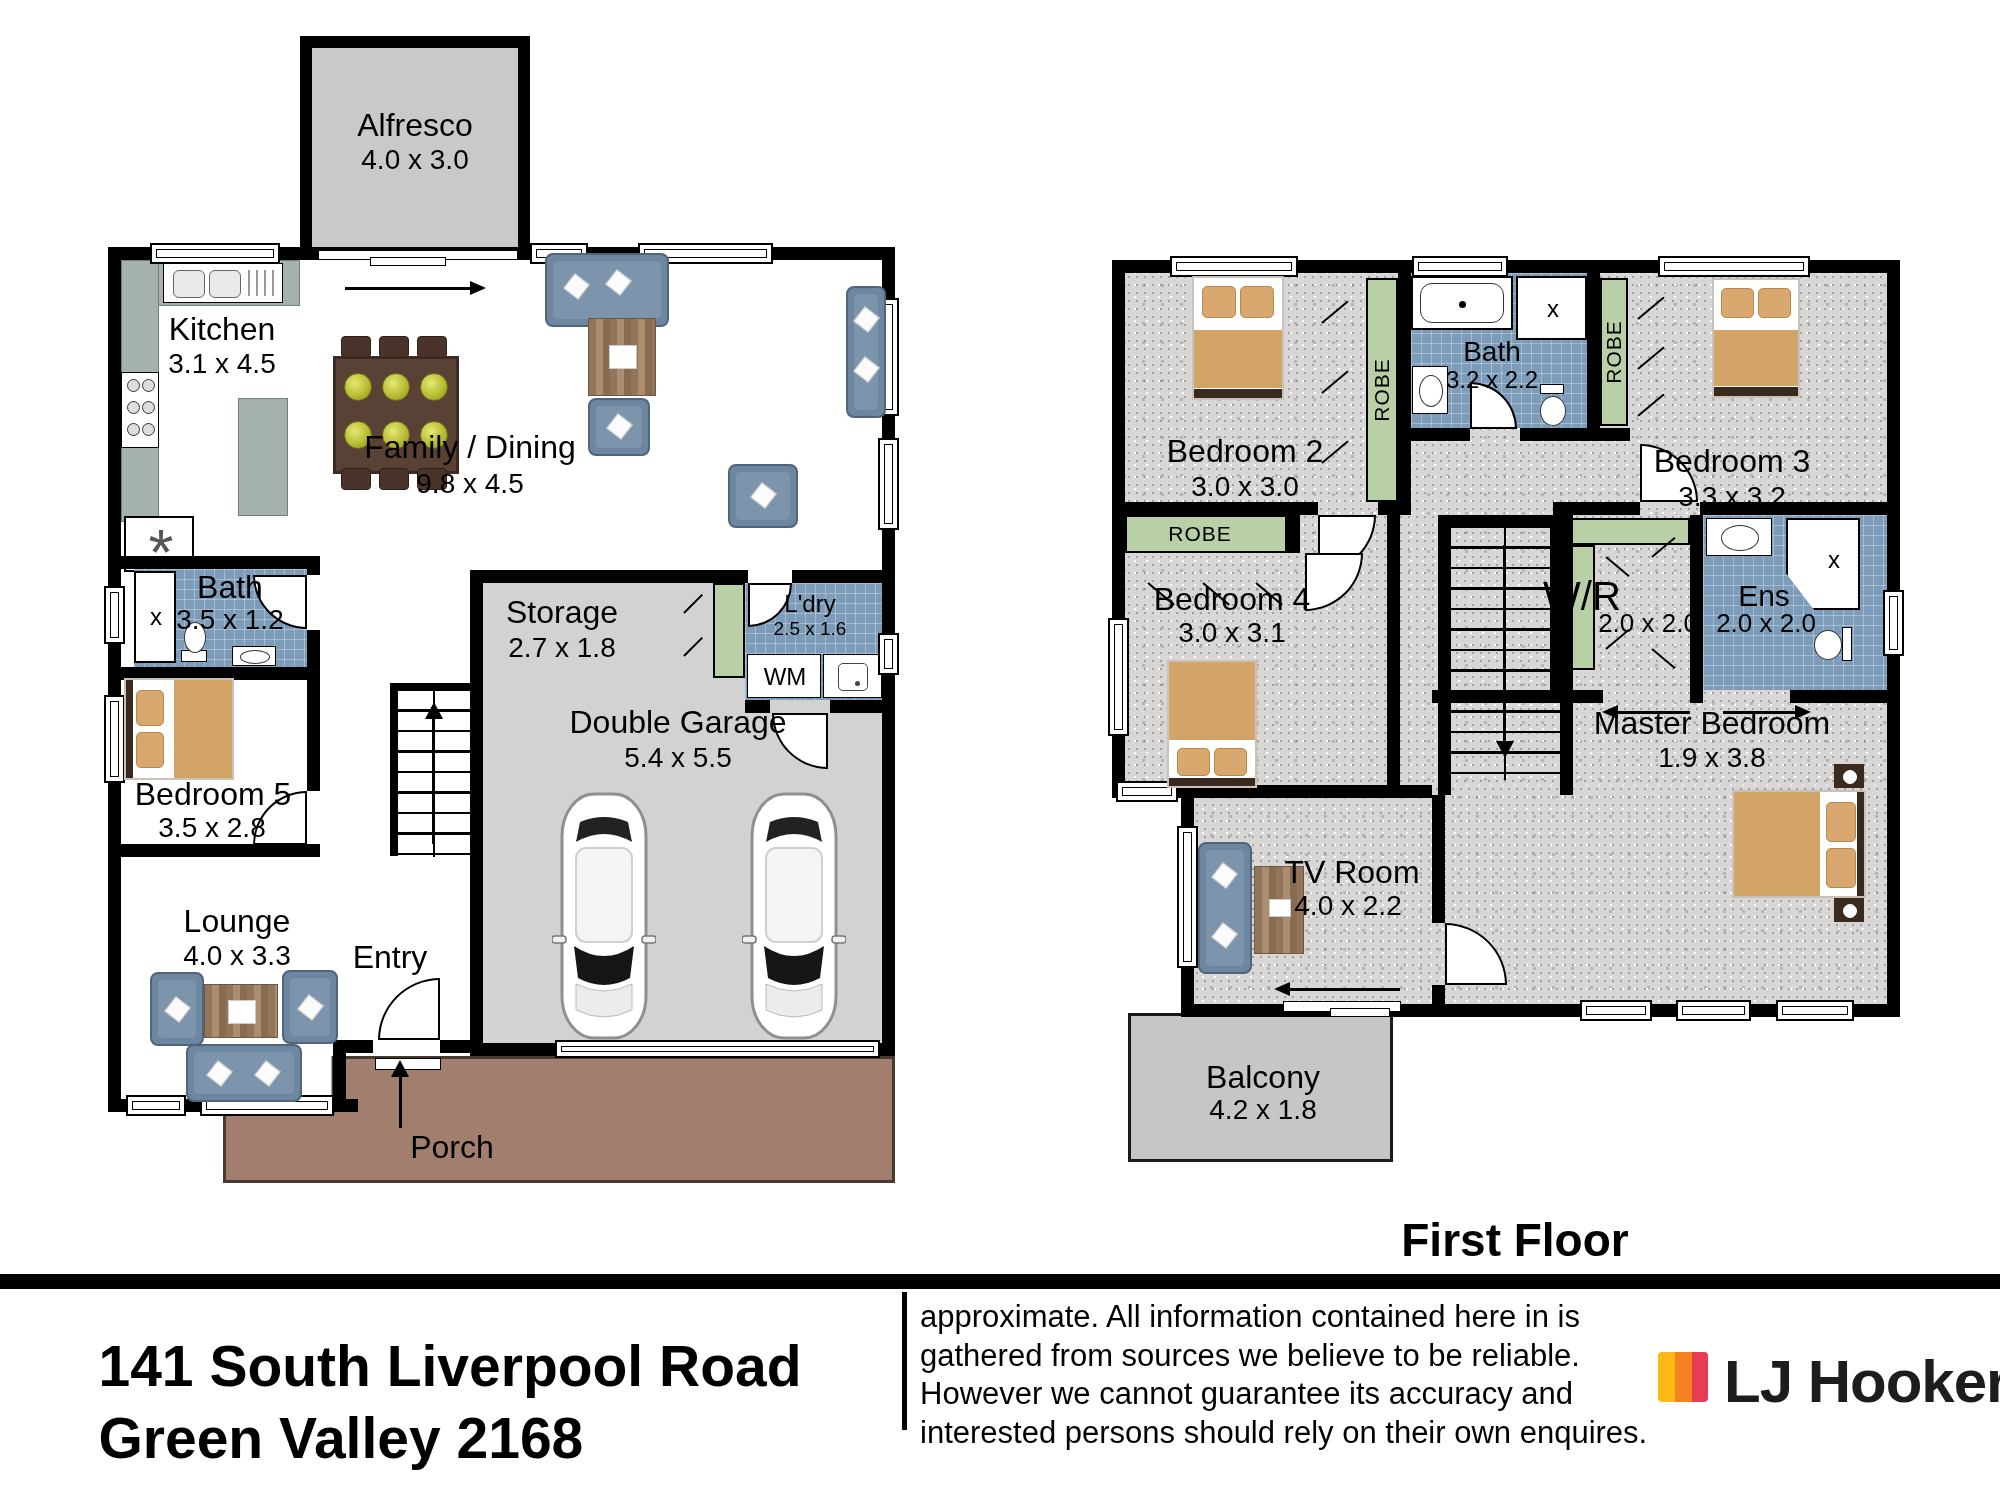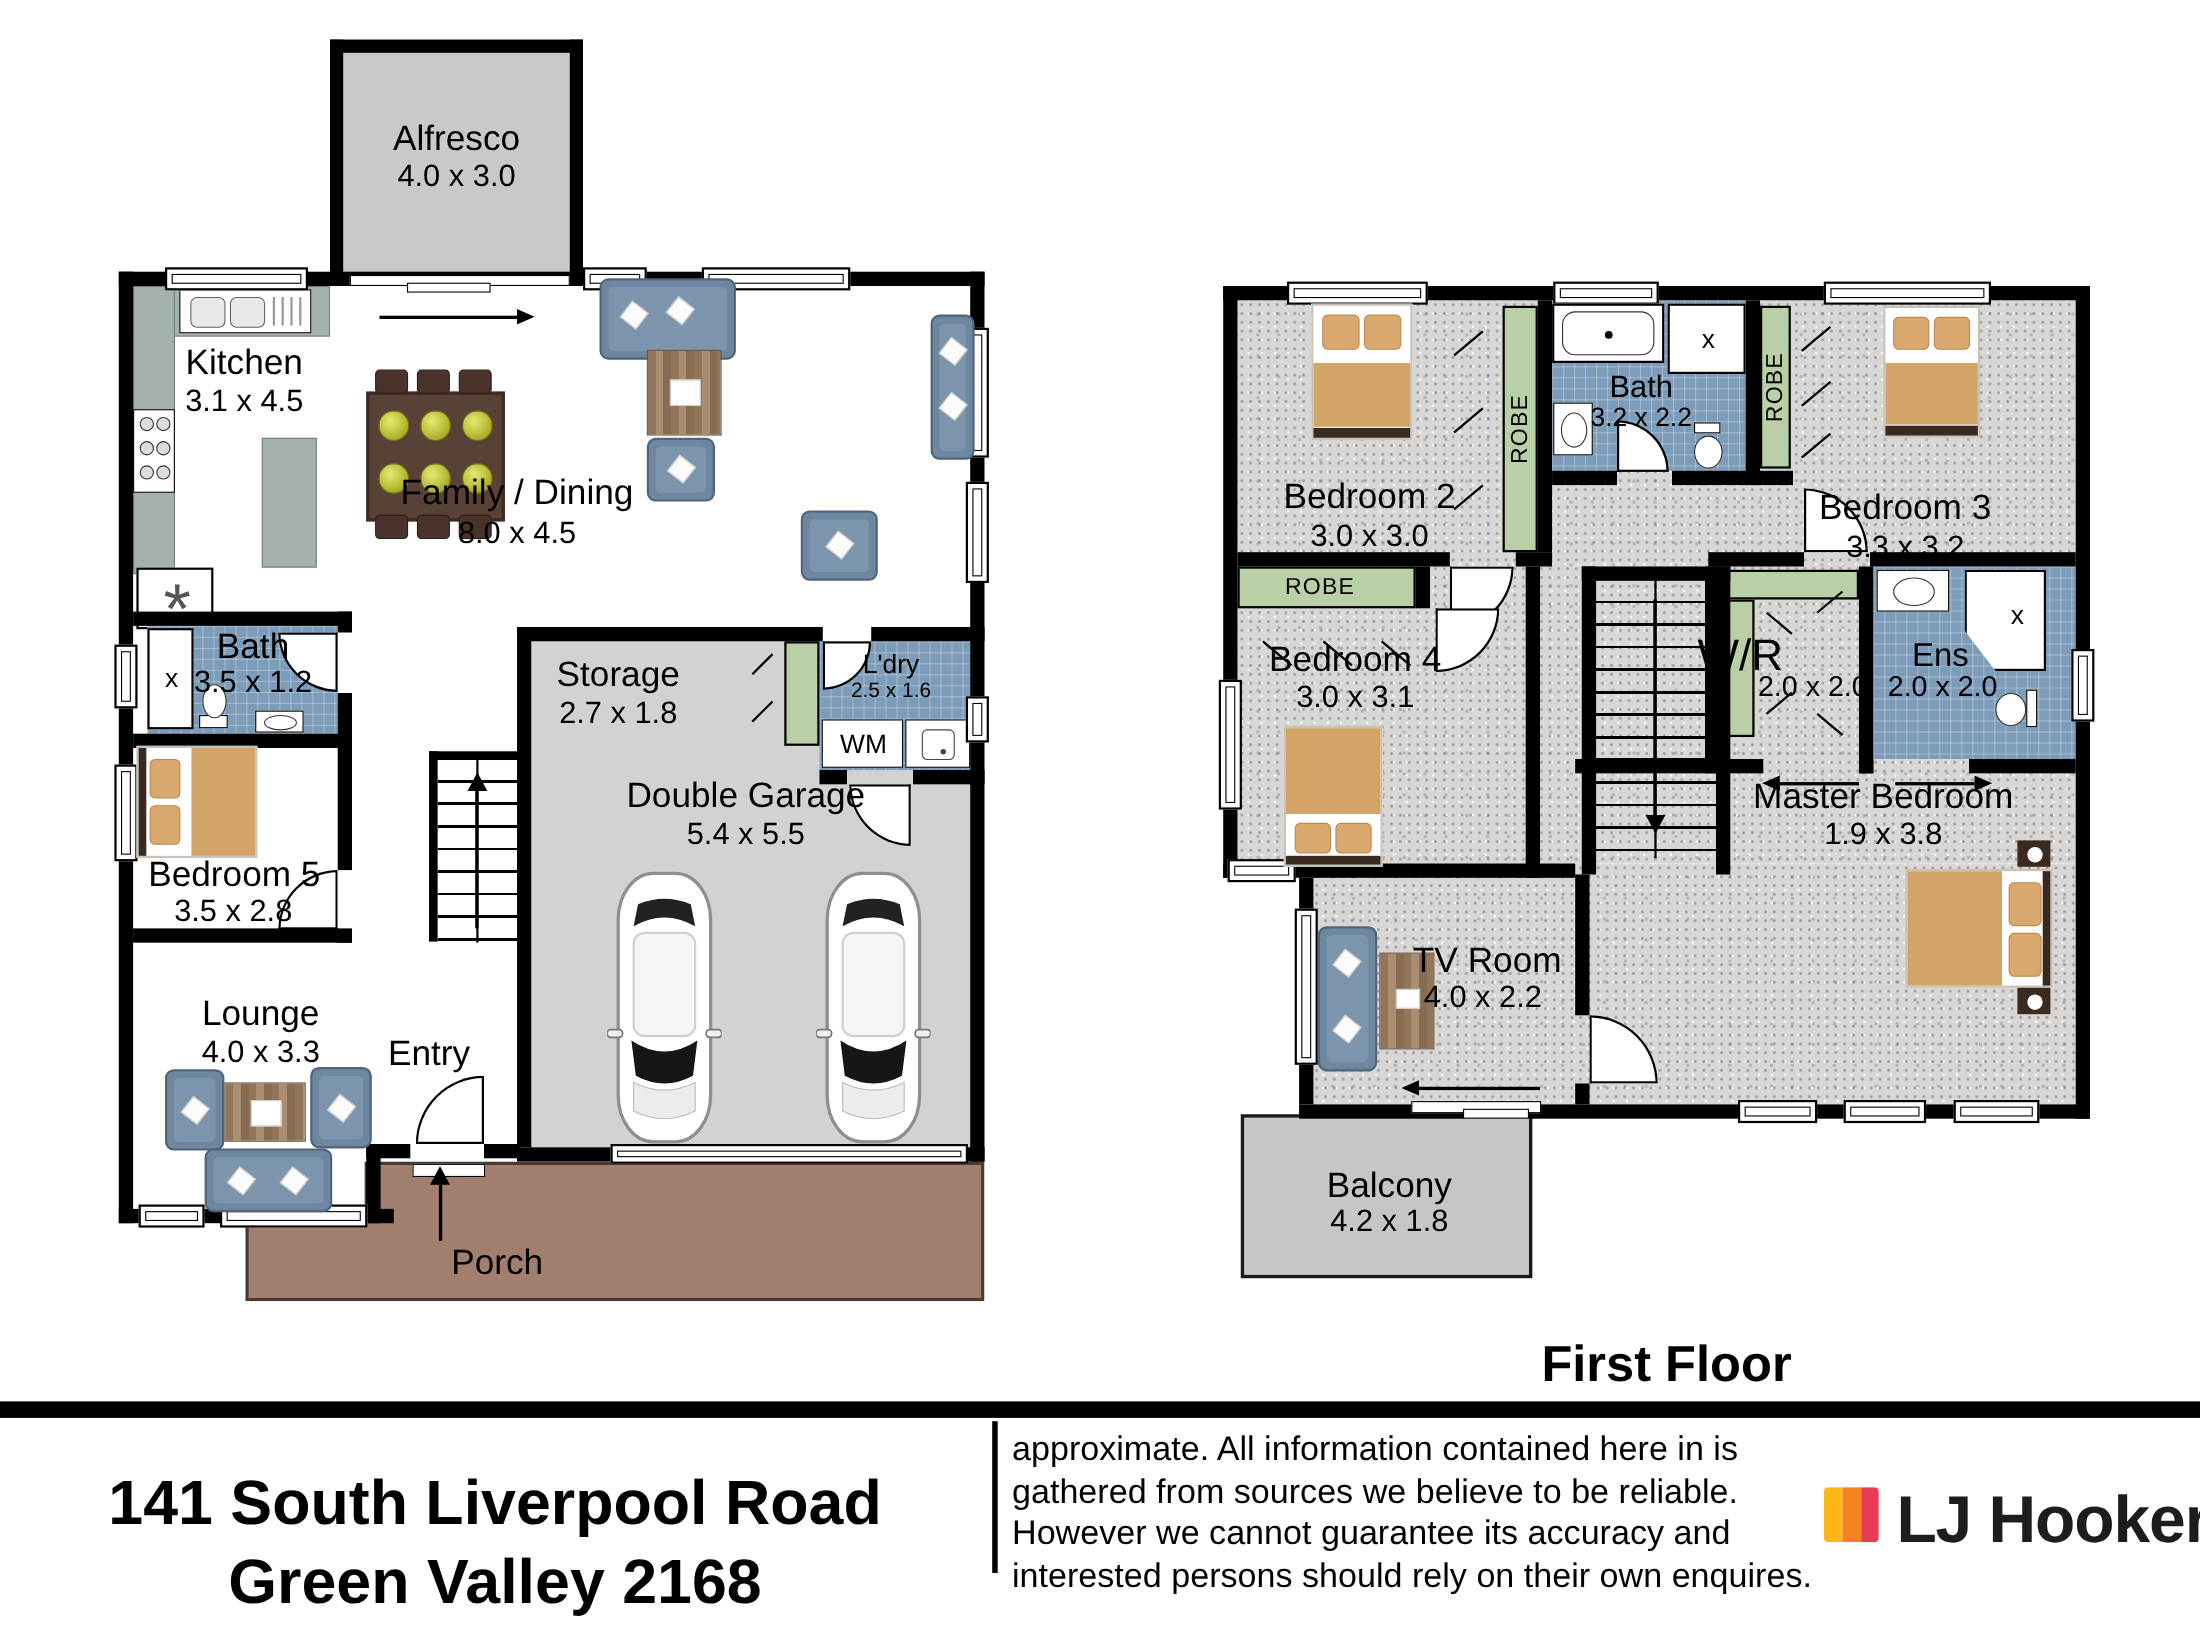--- a/index.html
+++ b/index.html
@@ -254,21 +254,21 @@
     </svg>
 
   <div class="abs" style="left:399px;top:1076px;width:3px;height:52px;background:#000"></div>
   <div class="abs" style="left:391px;top:1060px;width:0;height:0;border-left:9px solid transparent;border-right:9px solid transparent;border-bottom:17px solid #000"></div>
 
   <div class="lbl nm" style="left:415px;top:126px">Alfresco</div>
   <div class="lbl dm" style="left:415px;top:160px">4.0 x 3.0</div>
   <div class="lbl nm" style="left:222px;top:330px">Kitchen</div>
   <div class="lbl dm" style="left:222px;top:364px">3.1 x 4.5</div>
   <div class="lbl nm" style="left:470px;top:448px">Family / Dining</div>
-  <div class="lbl dm" style="left:470px;top:484px">8.0 x 4.5</div>
+  <div class="lbl dm" style="left:470px;top:484px">9.8 x 4.5</div>
   <div class="lbl nm" style="left:230px;top:588px">Bath</div>
   <div class="lbl dm" style="left:230px;top:620px">3.5 x 1.2</div>
   <div class="lbl nm" style="left:213px;top:795px">Bedroom 5</div>
   <div class="lbl dm" style="left:212px;top:828px">3.5 x 2.8</div>
   <div class="lbl nm" style="left:237px;top:922px">Lounge</div>
   <div class="lbl dm" style="left:237px;top:956px">4.0 x 3.3</div>
   <div class="lbl nm" style="left:390px;top:958px">Entry</div>
   <div class="lbl nm" style="left:562px;top:613px">Storage</div>
   <div class="lbl dm" style="left:562px;top:648px">2.7 x 1.8</div>
   <div class="lbl sm" style="left:810px;top:604px">L'dry</div>
@@ -463,21 +463,21 @@
   <div class="lbl nm" style="left:1352px;top:873px">TV Room</div>
   <div class="lbl dm" style="left:1348px;top:906px">4.0 x 2.2</div>
   <div class="lbl nm" style="left:1263px;top:1078px">Balcony</div>
   <div class="lbl dm" style="left:1263px;top:1110px">4.2 x 1.8</div>
   <div class="lbl vert" style="left:1382px;top:390px">ROBE</div>
   <div class="lbl vert" style="left:1614px;top:352px">ROBE</div>
   <div class="lbl" style="left:1200px;top:534px;font-size:21px;letter-spacing:1px">ROBE</div>
   <div class="lbl title" style="left:1515px;top:1240px">First Floor</div>
 
   <div class="abs" style="left:0;top:1274px;width:2000px;height:15px;background:#000"></div>
-  <div class="abs" style="left:450px;top:1330px;transform:translateX(-50%);text-align:center;font-size:57px;font-weight:bold;line-height:72px;color:#000;white-space:nowrap">
+  <div class="abs" style="left:450px;top:1330px;transform:translateX(-50%);text-align:left;font-size:57px;font-weight:bold;line-height:72px;color:#000;white-space:nowrap">
     <div>141 South Liverpool Road</div>
     <div>Green Valley 2168</div>
   </div>
   <div class="abs" style="left:902px;top:1292px;width:5px;height:138px;background:#000"></div>
   <div class="abs" style="left:920px;top:1298px;font-size:31px;line-height:38.5px;color:#000">
     <div>approximate. All information contained here in is</div>
     <div>gathered from sources we believe to be reliable.</div>
     <div>However we cannot guarantee its accuracy and</div>
     <div>interested persons should rely on their own enquires.</div>
   </div>

